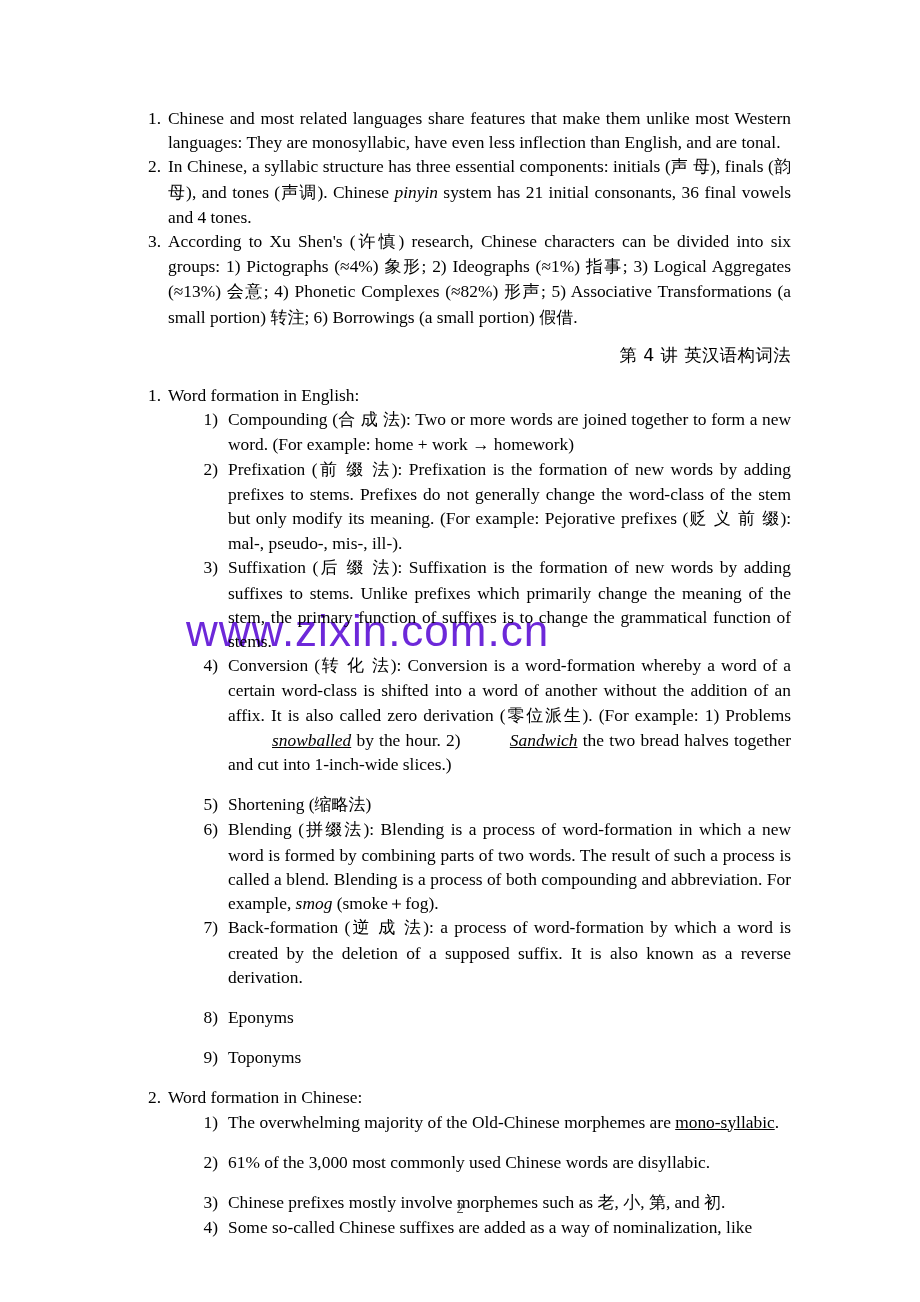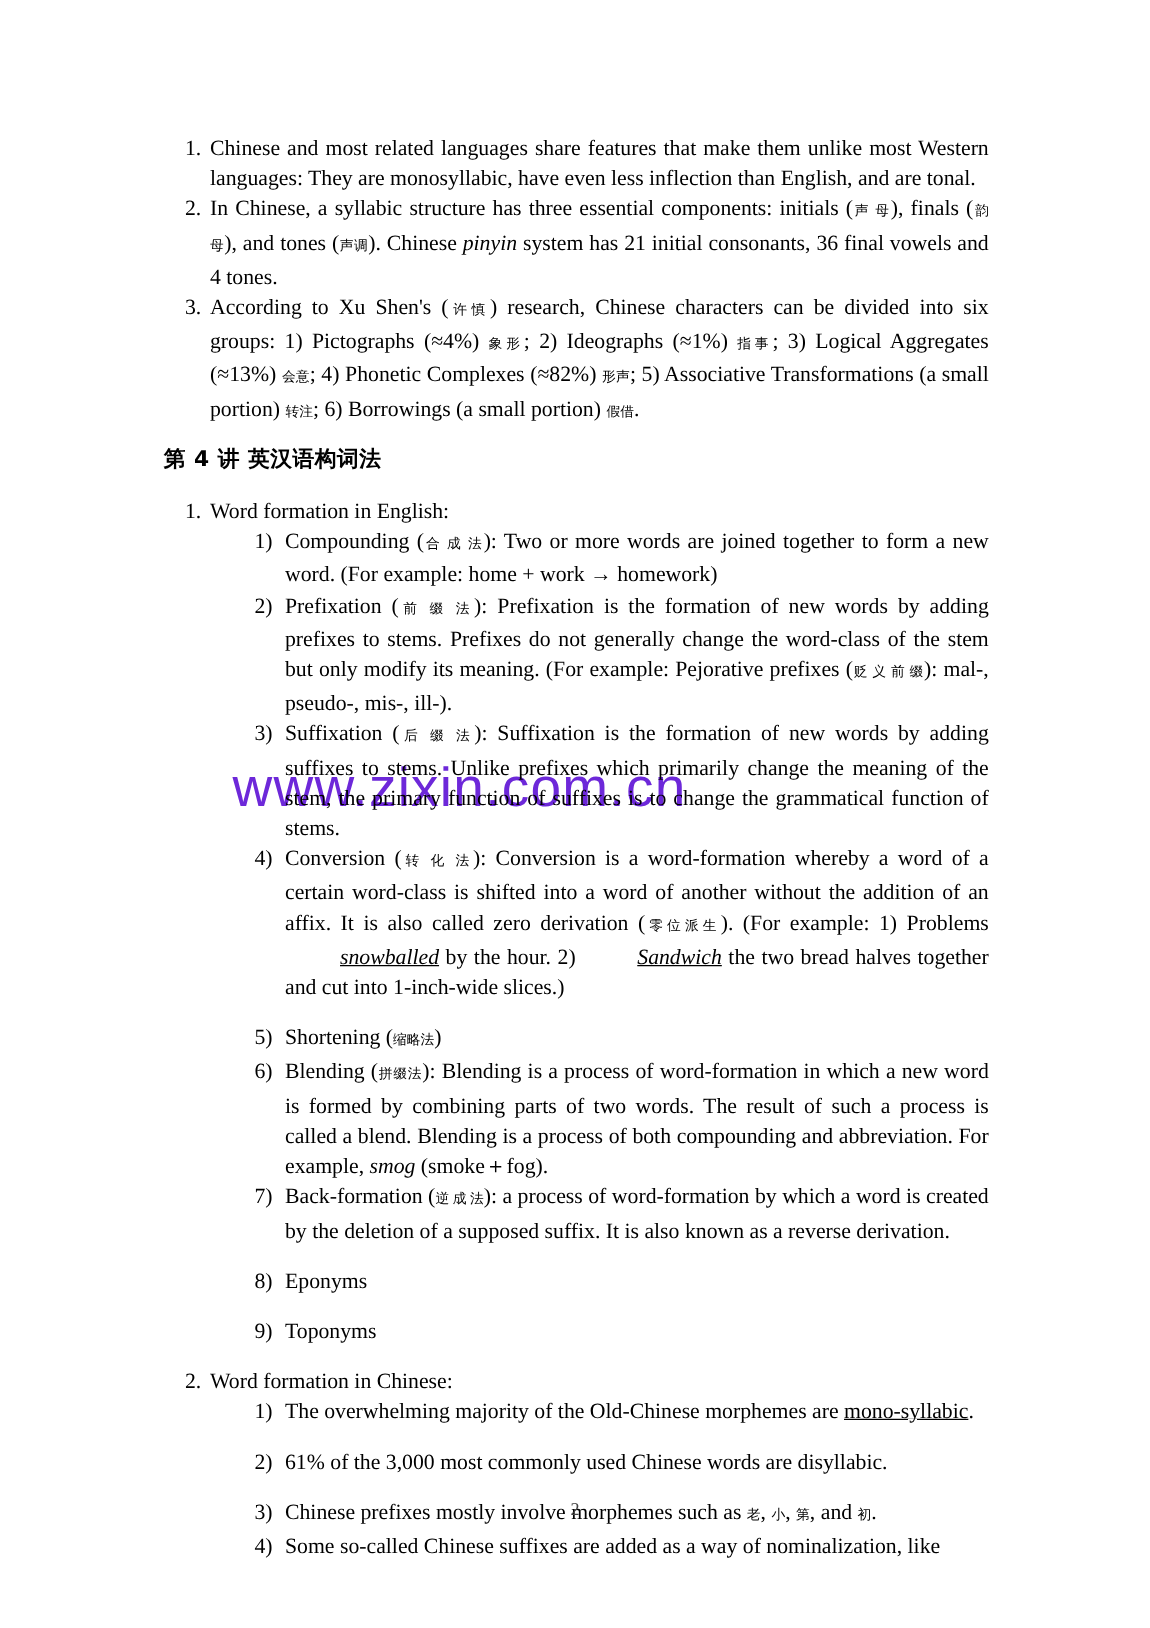--- a/index.html
+++ b/index.html
@@ -97,35 +97,35 @@
   .para.nojust { text-align: left; margin-top: 16px; }
 
   .marker {
     font-size: 17.4px;
     line-height: 24.2px;
     z-index: 1;
   }
 
   
   .heading {
-    text-align: left;
-    font-weight: bold;
+    text-align: right;
+    font-weight: normal;
     font-size: 17.4px;
     line-height: 24.2px;
     margin: 13px 0 2px 0;
     letter-spacing: 0.4px;
     position: relative;
     z-index: 1;
   }
 
   
   .it { font-style: italic; }
   .ul { text-decoration: underline; }
   .itul { font-style: italic; text-decoration: underline; margin-left: 44px; }
-  .cjk { font-family: Liberation Serif, serif; font-size: 11px; }
+  .cjk { font-family: Liberation Sans, sans-serif; font-size: 17px; }
   .heading .cjk { font-family: "DejaVu Sans", "Liberation Sans", sans-serif; font-size: 17.4px; }
 
   
   .page-number {
     position: absolute;
     left: 0;
     top: 1200px;
     width: 920px;
     text-align: center;
     font-size: 14.5px;

